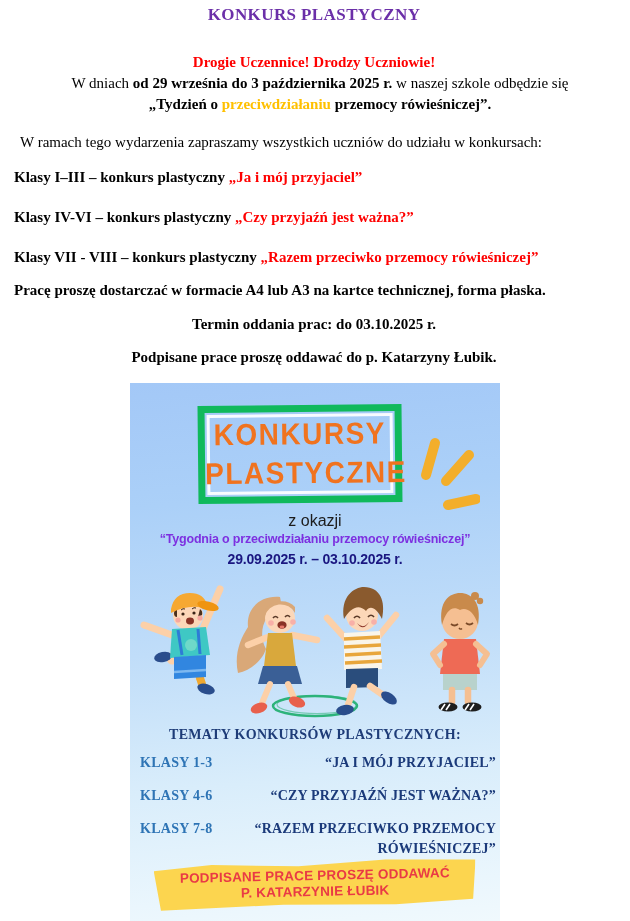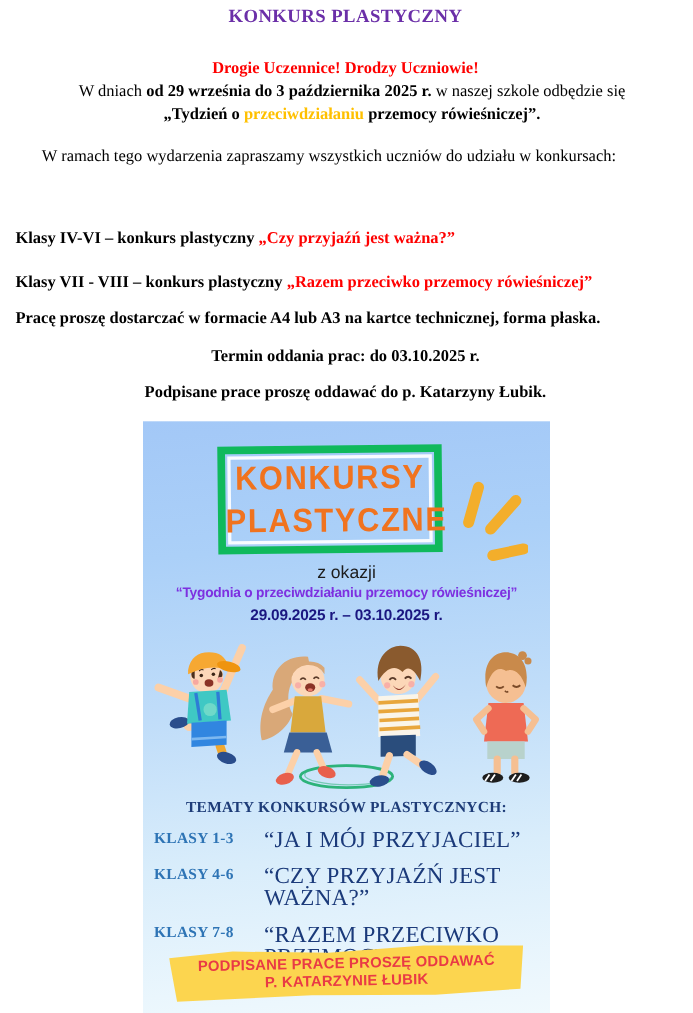--- a/index.html
+++ b/index.html
@@ -6,21 +6,21 @@
   #page{position:relative;width:628px;height:921px;background:#fff;overflow:hidden;
         font-family:"Liberation Serif","DejaVu Serif",serif;color:#000;}
   .line{position:absolute;left:0;right:0;font-size:15px;line-height:17px;}
   .center{text-align:center;}
   .doc-title{top:6px;font-size:17px;font-weight:bold;color:#6b2fa8;letter-spacing:.4px;}
   .greeting{top:54px;font-weight:bold;color:#fe0000;}
   .intro{top:75px;padding-left:12px;}
   .week{top:96px;font-weight:bold;margin-left:12px;}
   .gold{color:#ffc000;}
   .bold{font-weight:bold;}
-  .invitation{top:134px;text-align:left;padding-left:38px;}
+  .invitation{top:134px;text-align:left;padding-left:20px;}
   .contest{text-align:left;padding-left:14px;font-weight:bold;}
   .c0{top:169px;} .c1{top:209px;} .c2{top:249px;}
   .red-quote{color:#fe0000;}
   .format{top:282px;text-align:left;padding-left:14px;font-weight:bold;}
   .deadline{top:316px;font-weight:bold;}
   .submit{top:349px;font-weight:bold;}
 
   
   #poster{position:absolute;left:130px;top:383px;width:370px;height:538px;overflow:hidden;
           background:linear-gradient(175deg,#a3c8f7 0%,#abd0f8 22%,#c0ddf9 48%,#d9edfb 72%,#eaf6fd 92%,#f0f9fd 100%);
@@ -36,21 +36,21 @@
   .occasion-quote{position:absolute;left:0;right:0;top:149px;text-align:center;font-size:12.5px;
          font-weight:bold;color:#7d30e0;letter-spacing:-.2px;}
   .dates{position:absolute;left:0;right:0;top:168px;text-align:center;font-size:14px;font-weight:bold;
          color:#1a1680;letter-spacing:-.2px;}
   #kids{position:absolute;left:0;top:190px;}
   .themes-heading{position:absolute;left:0;right:0;top:344px;text-align:center;font-size:14px;
          font-weight:bold;color:#1e3c78;font-family:"Liberation Serif",serif;letter-spacing:.3px;}
   #themes{position:absolute;left:10px;right:4px;top:370px;font-family:"Liberation Serif",serif;}
   .theme-row{display:flex;margin-bottom:13px;line-height:20px;}
   .klasy{flex:0 0 100px;font-weight:bold;font-size:14px;color:#2e74b5;letter-spacing:.3px;}
-  .tquote{flex:1;font-weight:normal;font-size:21px;color:#1b3a7a;letter-spacing:.2px;}
+  .tquote{flex:1;font-weight:bold;font-size:14px;color:#1b3a7a;letter-spacing:.2px;text-align:right;}
   #banner{position:absolute;left:24px;top:476px;width:322px;height:49px;background:#fcd54f;
          transform:rotate(-1.2deg);
          clip-path:polygon(0% 18%,18% 8%,45% 14%,72% 4%,100% 8%,99% 88%,75% 96%,40% 92%,2% 99%);
          display:flex;flex-direction:column;justify-content:center;text-align:center;}
   #banner div{font-size:13.5px;font-weight:bold;color:#e93a45;line-height:16px;letter-spacing:.2px;}
 </style>
 </head>
 <body>
 
 <div id="page">
@@ -58,20 +58,21 @@
   <div class="line center doc-title">KONKURS PLASTYCZNY</div>
 
   <div class="line center greeting">Drogie Uczennice! Drodzy Uczniowie!</div>
 
   <div class="line center intro"><span>W dniach </span><span class="bold">od 29 września do 3 października 2025 r.</span><span> w naszej szkole odbędzie się</span></div>
 
   <div class="line center week"><span>„Tydzień o </span><span class="gold">przeciwdziałaniu</span><span> przemocy rówieśniczej”.</span></div>
 
   <div class="line invitation">W ramach tego wydarzenia zapraszamy wszystkich uczniów do udziału w konkursach:</div>
 
+  <div class="line contest c0"><span>Klasy I–III – konkurs plastyczny </span><span class="red-quote">„Ja i mój przyjaciel”</span></div>
 
   <div class="line contest c1"><span>Klasy IV-VI – konkurs plastyczny </span><span class="red-quote">„Czy przyjaźń jest ważna?”</span></div>
 
   <div class="line contest c2"><span>Klasy VII - VIII – konkurs plastyczny </span><span class="red-quote">„Razem przeciwko przemocy rówieśniczej”</span></div>
 
   <div class="line format">Pracę proszę dostarczać w formacie A4 lub A3 na kartce technicznej, forma płaska.</div>
 
   <div class="line center deadline">Termin oddania prac: do 03.10.2025 r.</div>
 
   <div class="line center submit">Podpisane prace proszę oddawać do p. Katarzyny Łubik.</div>

